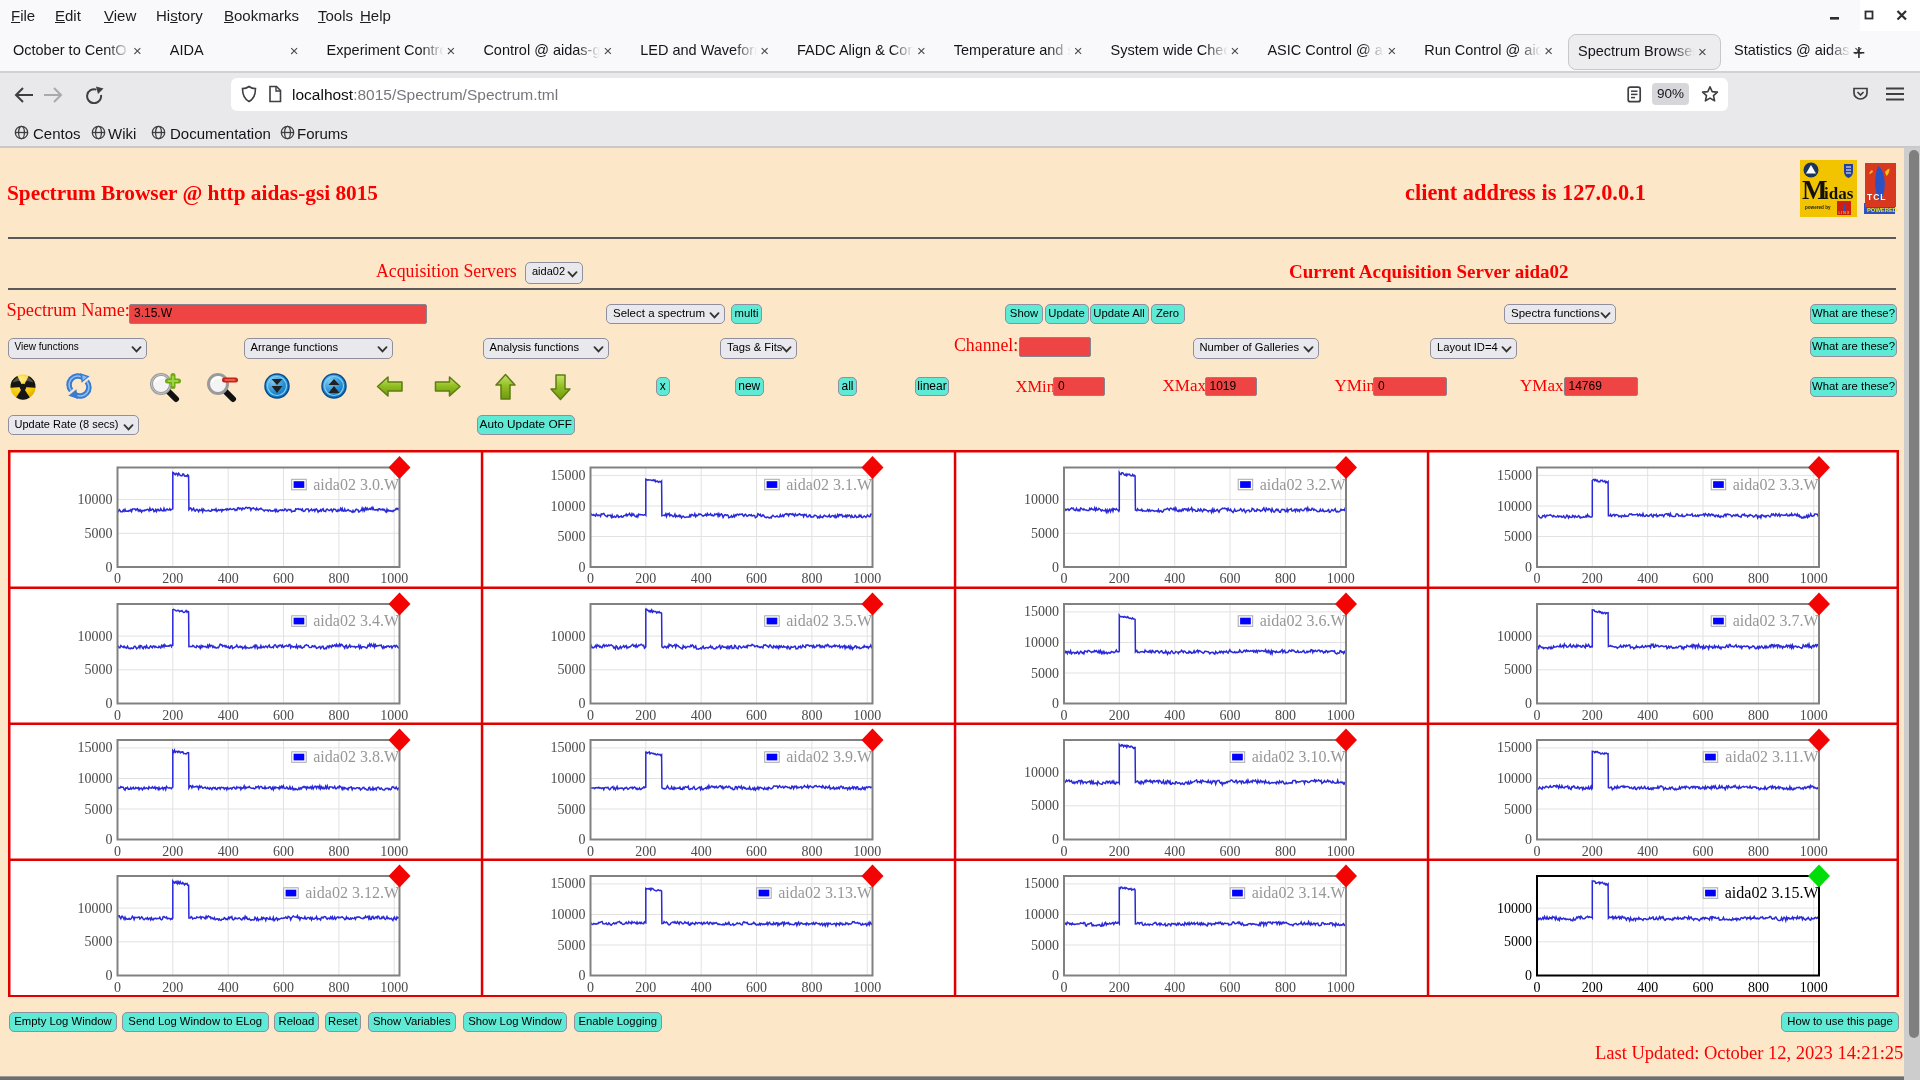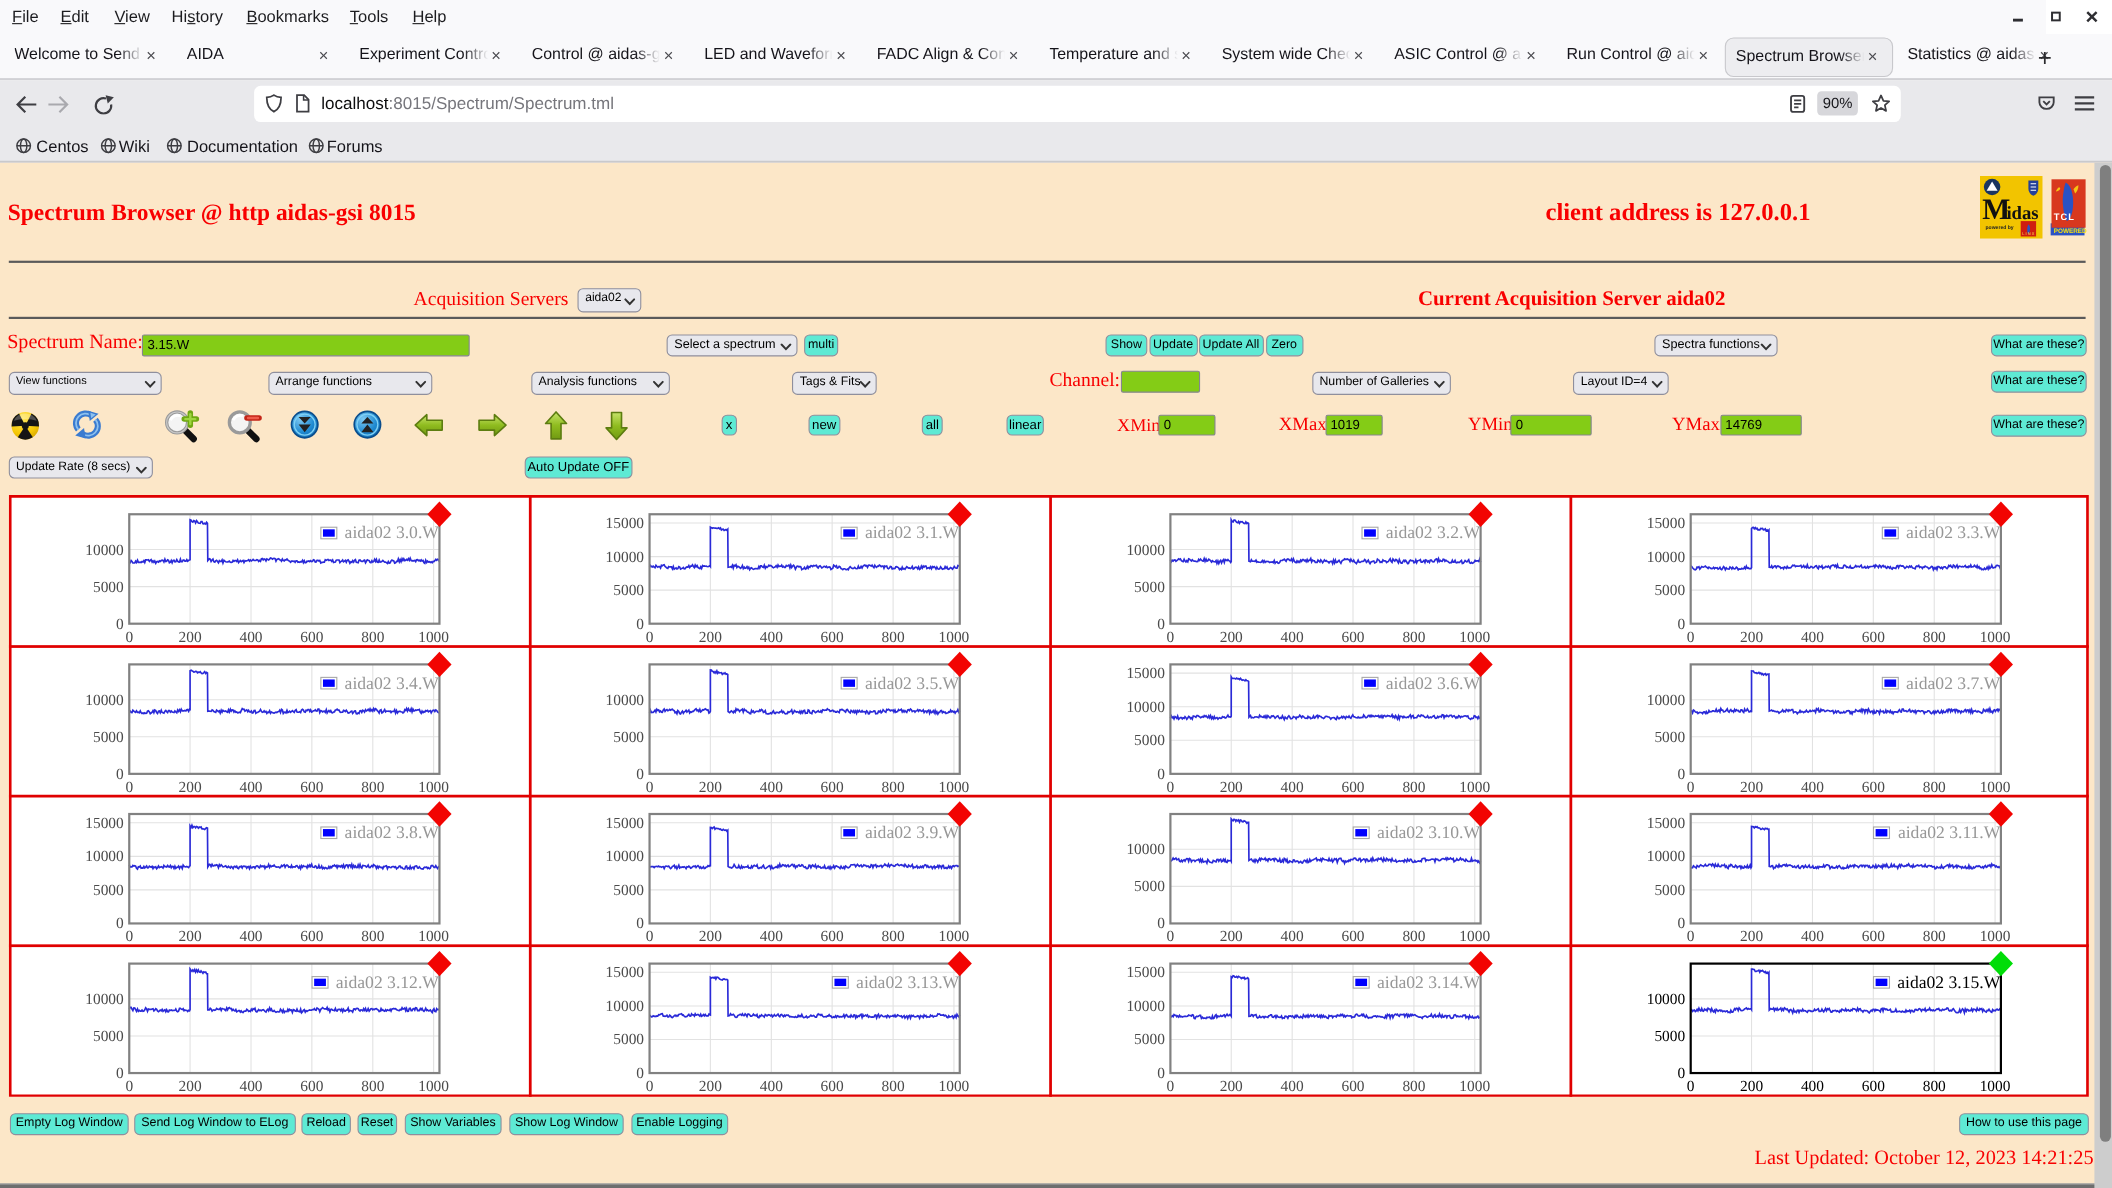--- a/index.html
+++ b/index.html
@@ -14,44 +14,44 @@
 #navbar { position:absolute; left:0; top:72.5px; width:1920px; height:73.5px; background:#e9e9ec; }
 #urlbar { position:absolute; left:231px; top:5px; width:1497px; height:33px; background:#fff; border-radius:6px; }
 #sep2 { position:absolute; left:0; top:146px; width:1920px; height:1.5px; background:#c9c9cc; }
 #page { position:absolute; left:0; top:147.5px; width:1920px; height:928px; background:#fce7c8; }
 #botbar { position:absolute; left:0; top:1075.5px; width:1920px; height:4.5px; background:#6e6e6e; border-top:1px solid #9b9b9b; }
 .rt { position:absolute; font-family:Liberation Serif, serif; color:#f80000; white-space:nowrap; }
 .sel { position:absolute; background:#e8e8ed; border:1.5px solid #8f8f9d; border-radius:5px; color:#000; }
 .sel span { position:absolute; left:6px; top:2px; white-space:nowrap; }
 .sel .chev { position:absolute; right:4px; top:7.5px; }
 .btn { position:absolute; background:#5eead4; border:1.5px solid #8f8f9d; border-radius:5px; color:#000; text-align:center; line-height:17px; white-space:nowrap; }
-.inp { position:absolute; background:#84cc16; border:1.5px solid #85858f; border-radius:2px; font-size:12px; color:#000; padding:1px 12px 0 4px; }
+.inp { position:absolute; background:#ef4444; border:1.5px solid #85858f; border-radius:2px; font-size:12px; color:#000; padding:1px 12px 0 4px; }
 .tk { font-family:"Liberation Serif",serif; font-size:14px; }
 .lg { font-family:"Liberation Serif",serif; font-size:16px; }
 #scrollbar { position:absolute; left:1904px; top:147.5px; width:16px; height:932.5px; background:#cdcdcd; }
 #thumb { position:absolute; left:4.5px; top:2px; width:10px; height:888px; background:#7f7f7f; border-radius:5px; }
 </style></head><body>
 <div id="menubar">
 <div class="mi" style="left:11px"><span style="text-decoration:underline">F</span>ile</div>
 <div class="mi" style="left:55px"><span style="text-decoration:underline">E</span>dit</div>
 <div class="mi" style="left:104px"><span style="text-decoration:underline">V</span>iew</div>
 <div class="mi" style="left:156px">Hi<span style="text-decoration:underline">s</span>tory</div>
 <div class="mi" style="left:224px"><span style="text-decoration:underline">B</span>ookmarks</div>
 <div class="mi" style="left:318px"><span style="text-decoration:underline">T</span>ools</div>
-<div class="mi" style="left:375px"><span style="text-decoration:underline">H</span>elp</div>
+<div class="mi" style="left:360px"><span style="text-decoration:underline">H</span>elp</div>
 
 <svg style="position:absolute;left:1824px;top:8px" width="90" height="14" viewBox="0 0 90 14">
 <rect x="6" y="9" width="9" height="2.6" fill="#2e2e32"></rect>
 <rect x="41.5" y="3.5" width="7" height="7" fill="none" stroke="#2e2e32" stroke-width="1.8"></rect>
 <path d="M73.5 3 L82 11.5 M82 3 L73.5 11.5" stroke="#2e2e32" stroke-width="2.2"></path>
 </svg>
 </div>
 <div id="tabbar">
 <div class="tab" style="left:4px;width:153px">
-      <span class="tlab">Welcome to Send</span>
+      <span class="tlab">October to CentO</span>
       <span class="tx">×</span>
     </div>
 <div class="tab" style="left:160.8px;width:153px">
       <span class="tlab">AIDA</span>
       <span class="tx">×</span>
     </div>
 <div class="tab" style="left:317.6px;width:153px">
       <span class="tlab">Experiment Contro</span>
       <span class="tx">×</span>
     </div>

